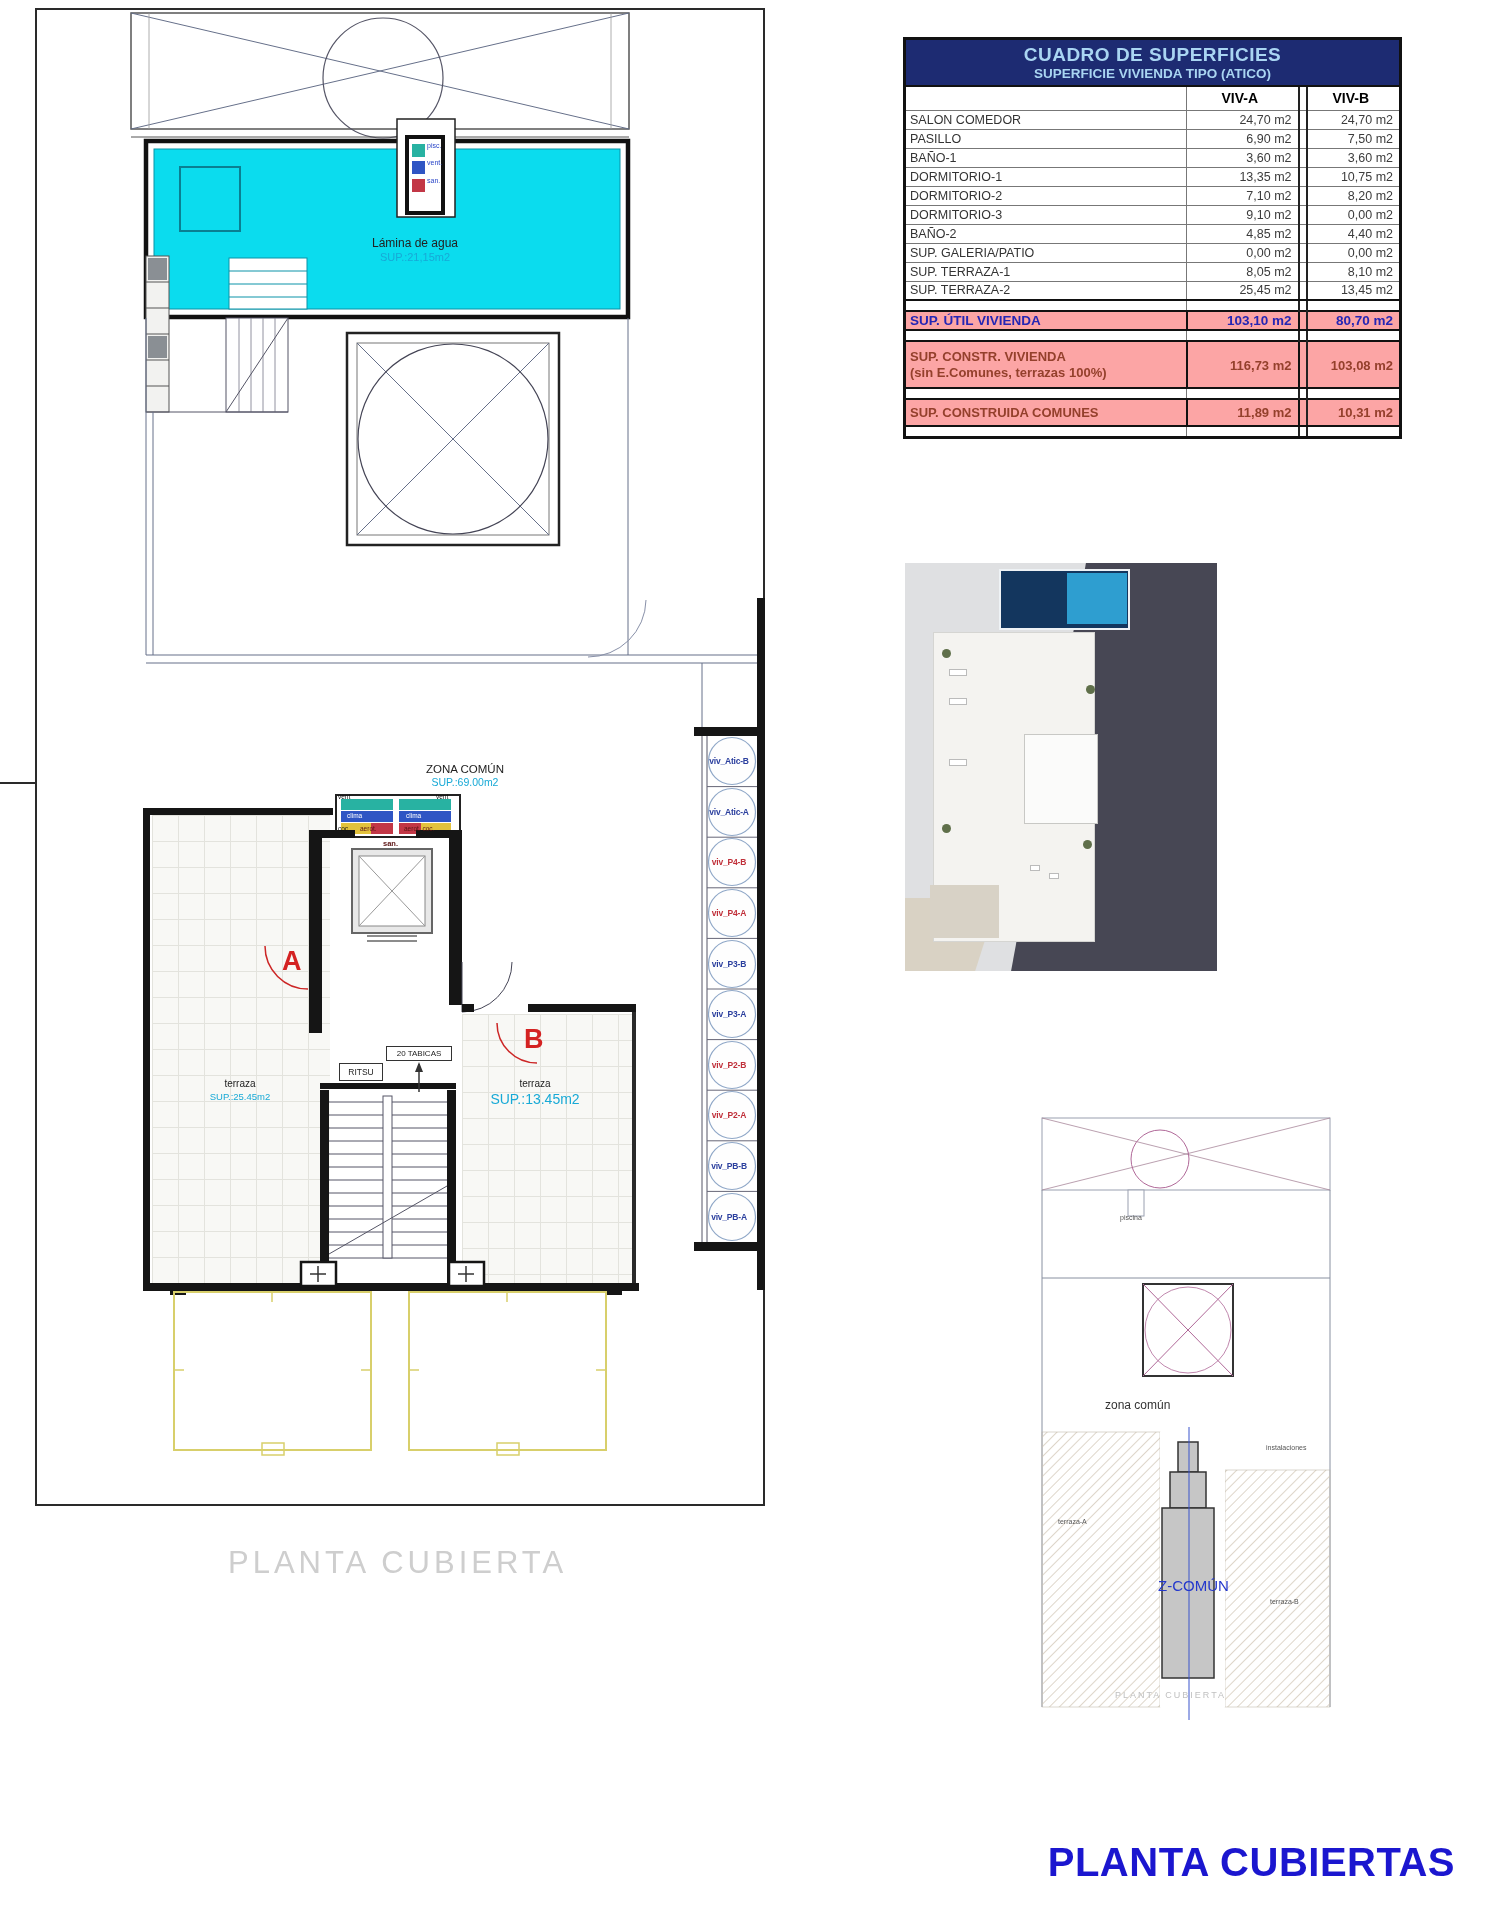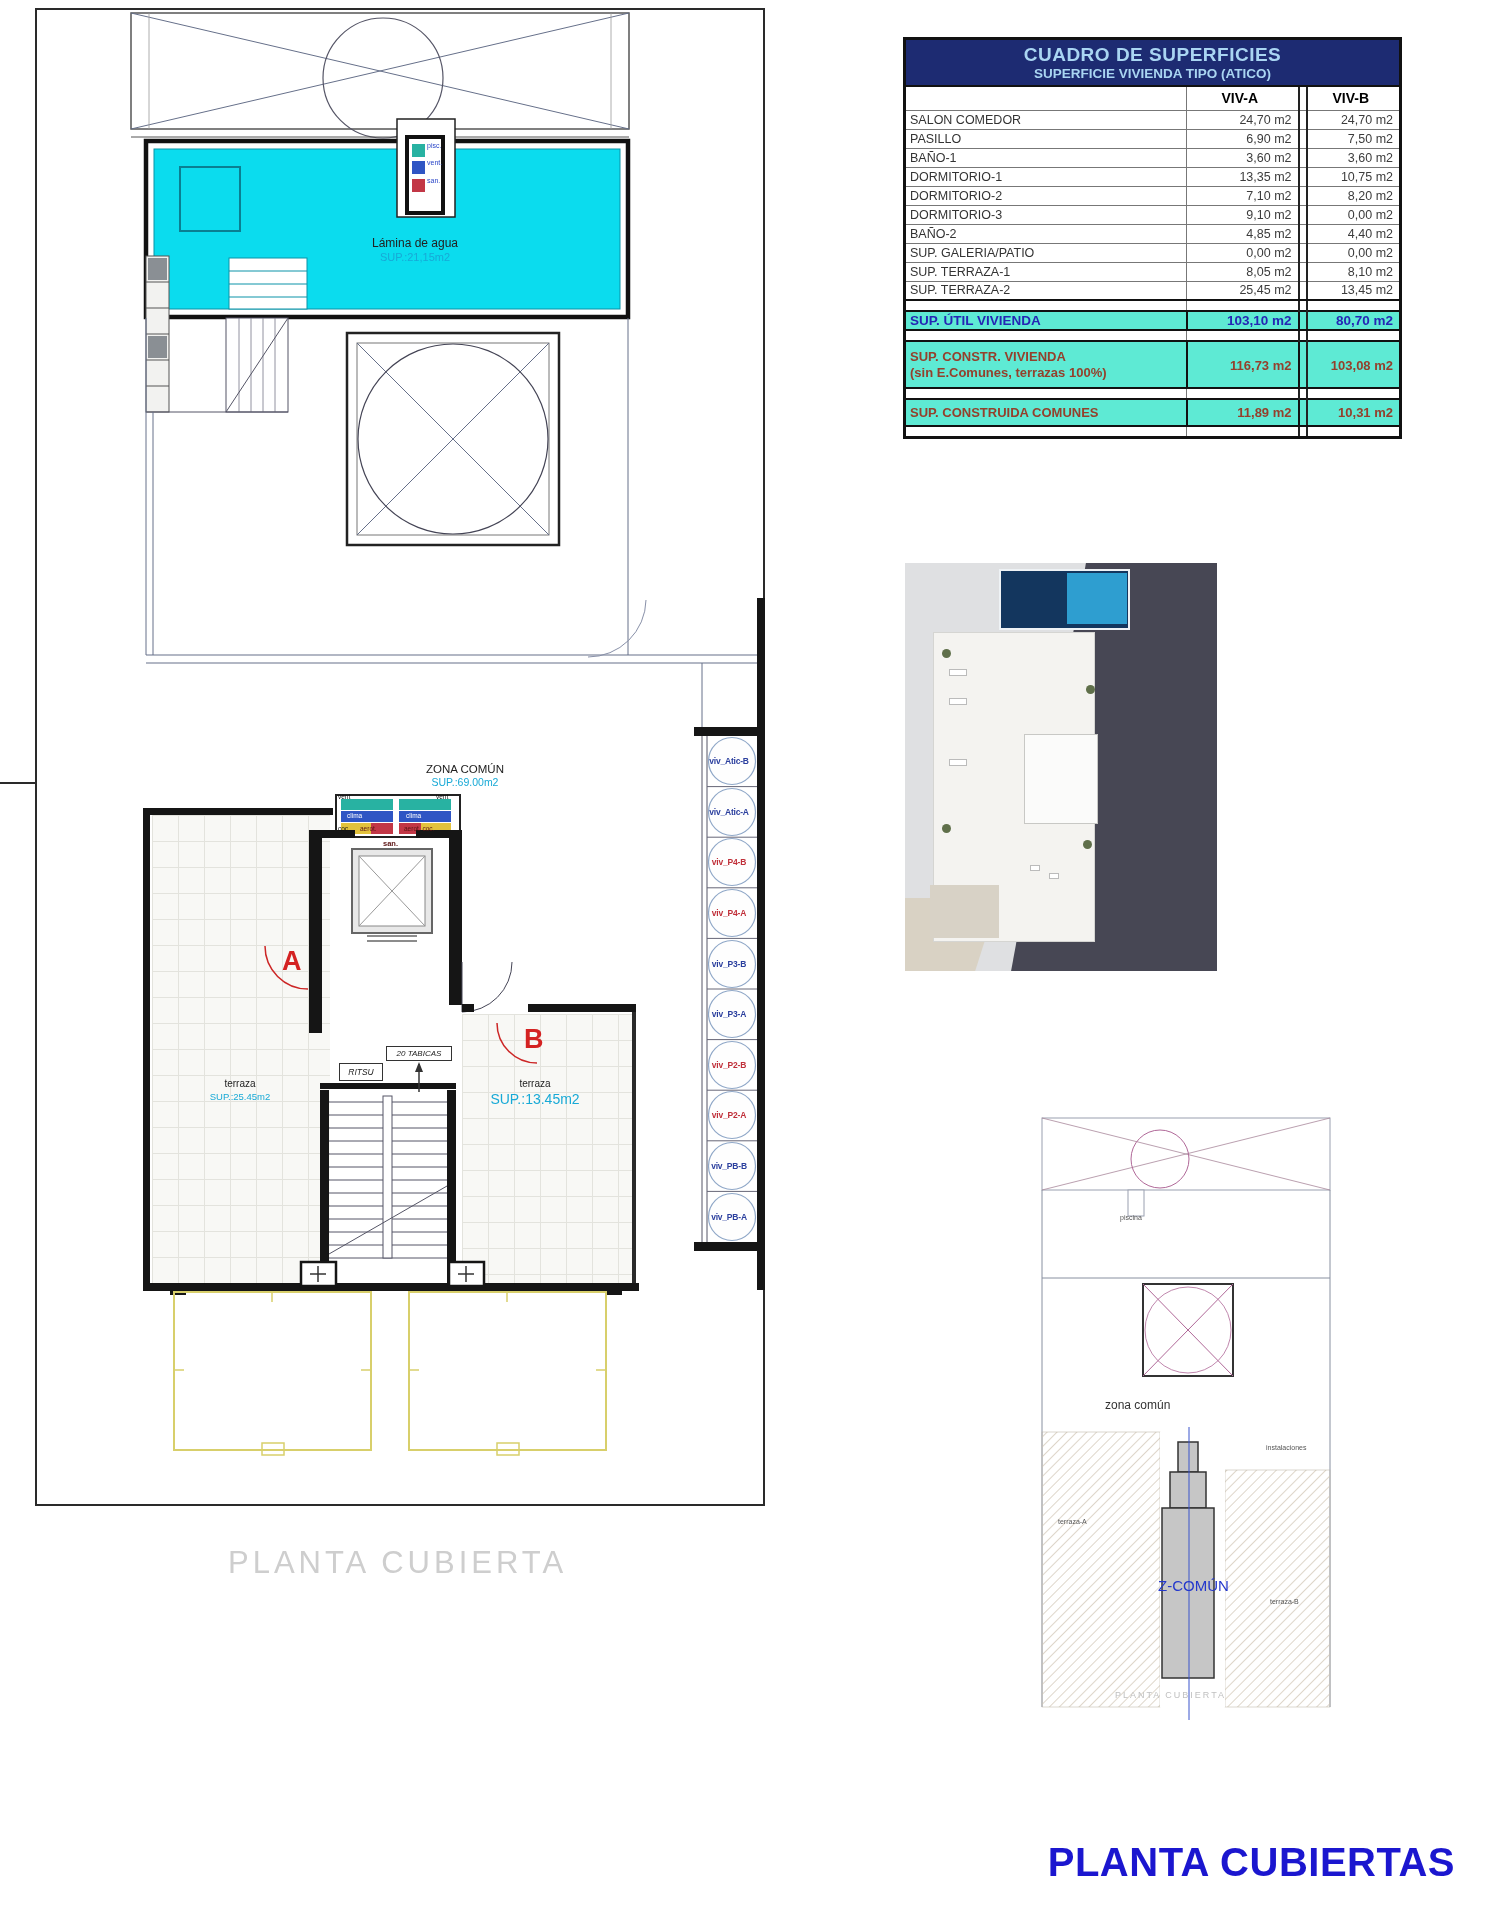--- a/index.html
+++ b/index.html
@@ -15,21 +15,21 @@
         background-image:linear-gradient(#e3e3dd 1px,transparent 1px),
                          linear-gradient(90deg,#e3e3dd 1px,transparent 1px);
         background-size:26px 26px;}
   .plan-label{position:absolute;text-align:center;line-height:1.25;color:#222;}
   .lbl-cyan{color:#17a9d6;}
   .tiny{font-size:6.5px;line-height:1;position:absolute;color:#111;white-space:nowrap;}
   .tiny.white{color:#fff;}
   .tiny.dred{color:#5a1212;}
   .marker{position:absolute;font-size:27px;font-weight:bold;color:#d42222;line-height:1;}
   .small-box{position:absolute;background:#fff;border:1px solid #333;display:flex;
-             align-items:center;justify-content:center;color:#222;font-style:italic;}
+             align-items:center;justify-content:center;color:#222;}
   .shaft-strip{position:absolute;left:700px;top:736px;width:58px;height:506px;
                display:grid;grid-template-rows:repeat(10,1fr);}
   .shaft-strip .cell{display:flex;align-items:center;justify-content:center;
                      font-size:8.5px;font-weight:bold;letter-spacing:-0.2px;}
   .lblue{color:#2b3f9e;} .lred{color:#c0303a;}
   .pool-shaft-lbl{position:absolute;font-size:7px;color:#2a46c8;line-height:1;white-space:nowrap;}
   .sheet-caption{position:absolute;left:228px;top:1545px;width:330px;font-size:31px;
                  color:#cecece;letter-spacing:4px;white-space:nowrap;}
 
   
@@ -39,21 +39,21 @@
   #surf-table .lblc{width:282px;padding:1px 4px;text-align:left;}
   #surf-table .va{width:112px;text-align:right;padding-right:6px;color:#3c3c3c;}
   #surf-table .gap{width:8px;border-left:2px solid #222;border-right:2px solid #222;padding:0;}
   #surf-table .vb{width:94px;text-align:right;padding-right:6px;color:#3c3c3c;}
   #surf-table .hd{background:#1d2b72;text-align:center;border:2px solid #111;padding:4px 2px;}
   #surf-table .hd .t1{color:#a9d5f2;font-weight:bold;font-size:19px;letter-spacing:0.5px;}
   #surf-table .hd .t2{color:#a9d5f2;font-weight:bold;font-size:13.5px;}
   #surf-table .colhead{font-weight:bold;font-size:14px;text-align:center;color:#000000;}
   #surf-table tr.sp td{height:11px;}
   #surf-table tr.hbot td{border-bottom:2.5px solid #111;}
-  #surf-table tr.summary td{background:#5eead4;border-top:2.5px solid #111;border-bottom:2.5px solid #111;}
+  #surf-table tr.summary td{background:#fca5a5;border-top:2.5px solid #111;border-bottom:2.5px solid #111;}
   #surf-table tr.summary .va,#surf-table tr.summary .vb{border:2.5px solid #111;font-weight:bold;}
   #surf-table tr.blue td{color:#2526b4;font-weight:bold;font-size:13.5px;}
   #surf-table tr.brown td{color:#94402c;font-weight:bold;font-size:13px;}
   #surf-table .two-line div{line-height:1.2;}
   #surf-table td.vbottom{vertical-align:bottom;padding-bottom:14px;}
 
   
   #render3d{position:absolute;left:905px;top:563px;width:312px;height:408px;
             background:#e2e2e4;overflow:hidden;}
   #render3d div{position:absolute;}

